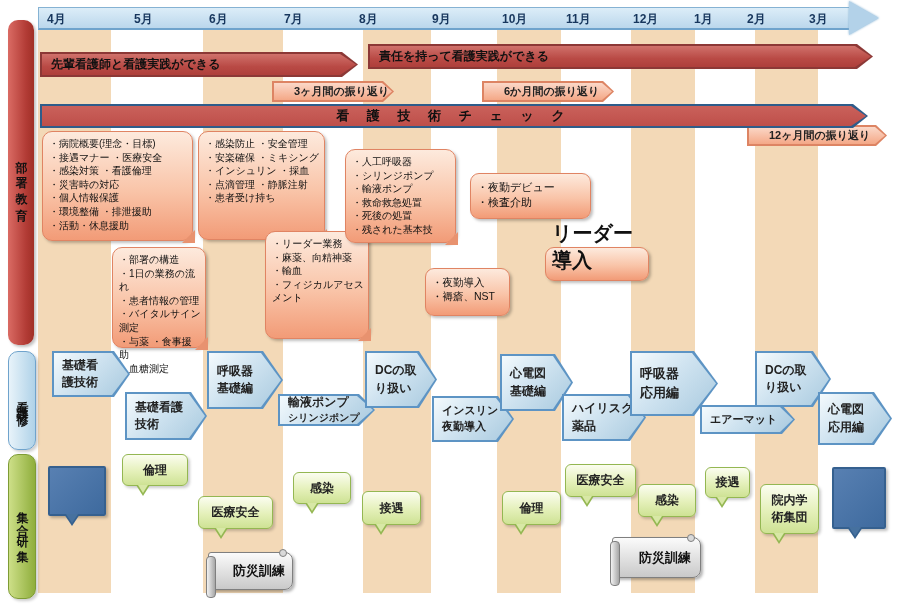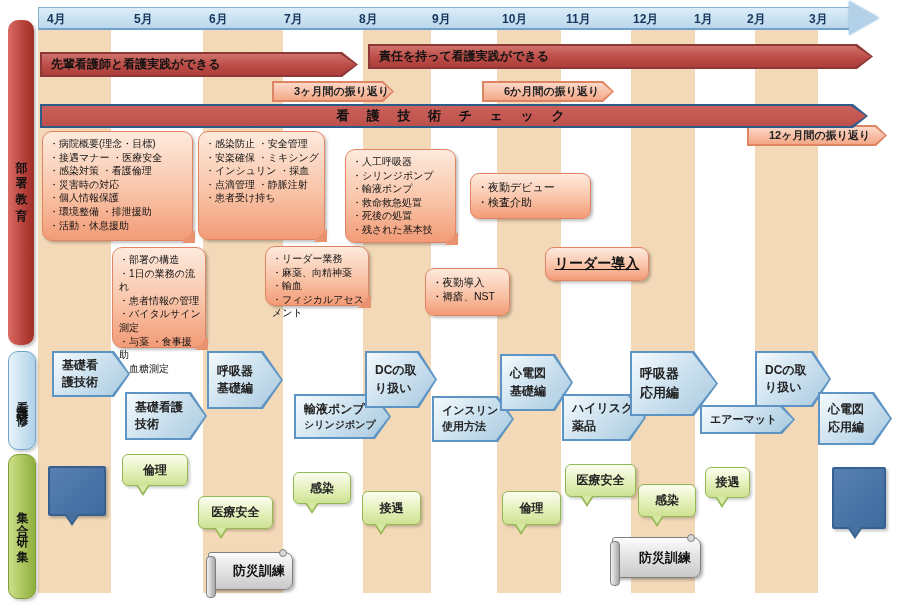--- a/index.html
+++ b/index.html
@@ -43,21 +43,21 @@
         font-size:12px;font-weight:700;color:#222;padding-left:8px;line-height:1.45;}
   .sub-small{font-size:10px;font-weight:700;}
   
   .note{position:absolute;background:linear-gradient(180deg,#FDEADD 0%,#F9C4A8 55%,#F29B77 100%);
         border:1.5px solid #E08463;border-radius:10px;box-sizing:border-box;
         padding:5px 4px 4px 6px;font-size:10px;line-height:1.36;color:#111;
         box-shadow:2px 2px 3px rgba(0,0,0,.25);}
   .note.fold::after{content:"";position:absolute;right:-3px;bottom:-3px;width:0;height:0;
         border-left:13px solid transparent;border-bottom:13px solid #E8926F;}
   .note-round{border-radius:9px;padding:6px 6px;margin-top:17px;}
-  .note-title{display:flex;align-items:flex-start;justify-content:center;font-size:14px;font-weight:700;text-decoration:underline;}
+  .note-title{display:flex;align-items:flex-end;justify-content:center;font-size:20px;font-weight:700;}
   
   .gcall{position:absolute;background:linear-gradient(180deg,#FBFDF0 0%,#E4F0B9 55%,#CEE294 100%);
         border:1.5px solid #94B752;border-radius:6px;box-sizing:border-box;
         display:flex;align-items:center;justify-content:center;font-size:12px;font-weight:700;color:#222;
         box-shadow:2px 2px 3px rgba(0,0,0,.2);}
   .gcall::before{content:"";position:absolute;left:20%;bottom:-11px;width:0;height:0;
         border-left:7px solid transparent;border-right:7px solid transparent;border-top:11px solid #94B752;}
   .gcall::after{content:"";position:absolute;left:calc(20% + 2px);bottom:-8px;width:0;height:0;
         border-left:5px solid transparent;border-right:5px solid transparent;border-top:8px solid #D8E8A6;}
   
@@ -163,21 +163,21 @@
   </div>
 
   <div class="note fold" style="left:198px;top:131px;width:127px;height:109px;">
     <div>・感染防止 ・安全管理</div>
     <div>・安楽確保 ・ミキシング</div>
     <div>・インシュリン ・採血</div>
     <div>・点滴管理 ・静脈注射</div>
     <div>・患者受け持ち</div>
   </div>
 
-  <div class="note fold" style="left:265px;top:246px;width:104px;height:60px;">
+  <div class="note fold" style="left:265px;top:231px;width:104px;height:108px;">
     <div>・リーダー業務</div>
     <div>・麻薬、向精神薬</div>
     <div>・輸血</div>
     <div>・フィジカルアセスメント</div>
   </div>
 
   <div class="note fold" style="left:345px;top:149px;width:111px;height:94px;">
     <div class="line">・人工呼吸器</div>
     <div class="line">・シリンジポンプ</div>
     <div class="line">・輸液ポンプ</div>
@@ -211,36 +211,36 @@
         <span class="line">基礎看護</span>
         <span class="line">技術</span>
       </div>
   </div>
   <div class="pent pent-blue" style="left:207px;top:351px;width:76px;height:58px;--pt:20px;">
     <div class="pent-in">
         <span class="line">呼吸器</span>
         <span class="line">基礎編</span>
       </div>
   </div>
-  <div class="pent pent-blue" style="left:278px;top:394px;width:97px;height:45px;margin-left:16px;">
+  <div class="pent pent-blue" style="left:278px;top:394px;width:97px;height:32px;">
     <div class="pent-in">
         <span class="line">輸液ポンプ</span>
         <span class="line sub-small">シリンジポンプ</span>
       </div>
   </div>
   <div class="pent pent-blue" style="left:365px;top:351px;width:72px;height:57px;--pt:18px;">
     <div class="pent-in">
         <span class="line">DCの取</span>
         <span class="line">り扱い</span>
       </div>
   </div>
   <div class="pent pent-blue" style="left:432px;top:396px;width:82px;height:46px;">
     <div class="pent-in" style="font-size:11px;">
         <span class="line">インスリン</span>
-        <span class="line">使用方法</span>
+        <span class="line">夜勤導入</span>
       </div>
   </div>
   <div class="pent pent-blue" style="left:500px;top:354px;width:73px;height:57px;--pt:18px;">
     <div class="pent-in">
         <span class="line">心電図</span>
         <span class="line">基礎編</span>
       </div>
   </div>
   <div class="pent pent-blue" style="left:562px;top:394px;width:84px;height:47px;">
     <div class="pent-in">
@@ -273,20 +273,24 @@
   </div>
 
   <div class="gcall" style="left:122px;top:454px;width:66px;height:32px;">倫理</div>
   <div class="gcall" style="left:198px;top:496px;width:75px;height:33px;">医療安全</div>
   <div class="gcall" style="left:293px;top:472px;width:58px;height:32px;">感染</div>
   <div class="gcall" style="left:362px;top:491px;width:59px;height:34px;">接遇</div>
   <div class="gcall" style="left:502px;top:491px;width:59px;height:34px;">倫理</div>
   <div class="gcall" style="left:565px;top:464px;width:71px;height:33px;">医療安全</div>
   <div class="gcall" style="left:638px;top:484px;width:58px;height:33px;">感染</div>
   <div class="gcall" style="left:705px;top:467px;width:45px;height:31px;">接遇</div>
+  <div class="gcall" style="left:760px;top:484px;width:59px;height:50px;flex-direction:column;line-height:1.4;">
+    <span class="line">院内学</span>
+    <span class="line">術集団</span>
+  </div>
 
   <div class="bubble" style="left:48px;top:466px;width:58px;height:50px;"></div>
   <div class="bubble" style="left:832px;top:467px;width:54px;height:62px;"></div>
 
   <div class="scroll" style="left:208px;top:552px;width:85px;height:38px;">防災訓練</div>
   <div class="scroll" style="left:612px;top:537px;width:89px;height:41px;">防災訓練</div>
 
 </div>
 
 </body></html>

